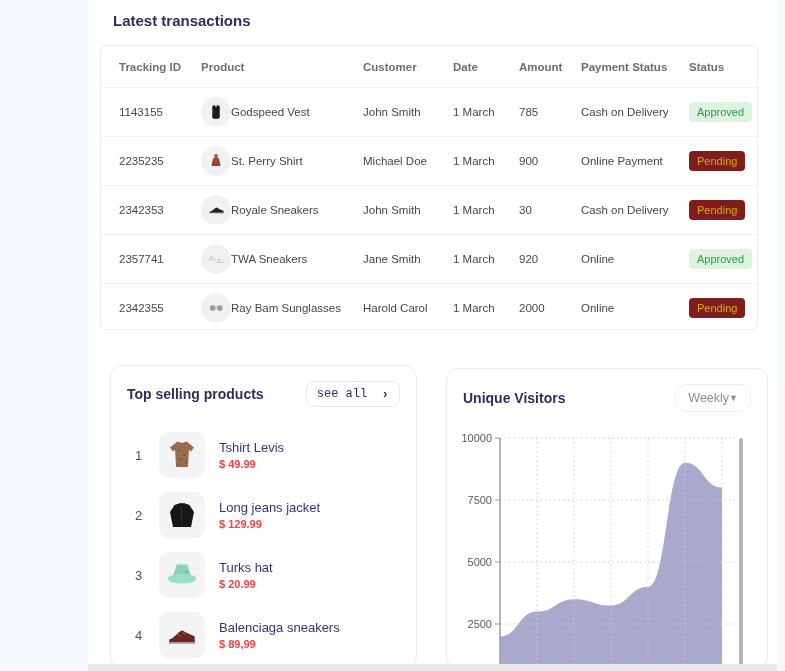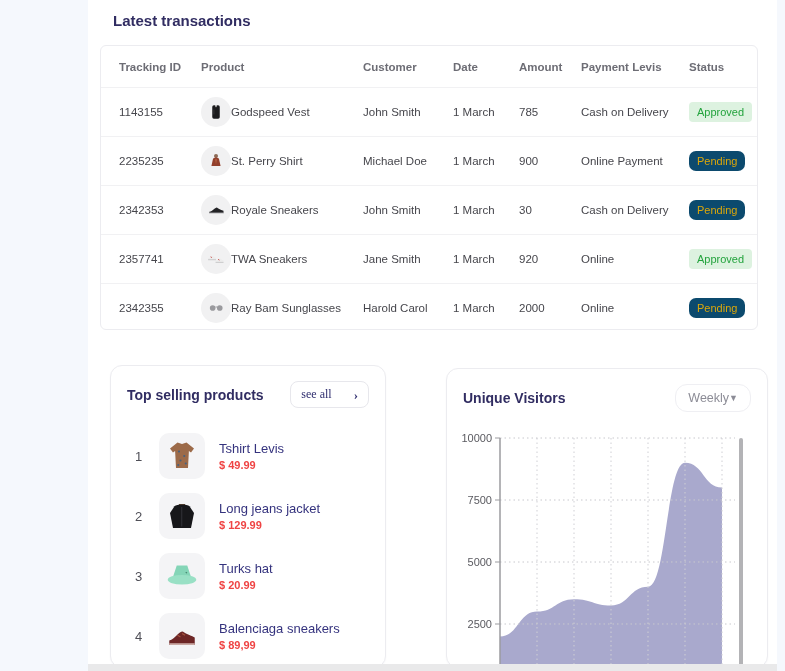--- a/index.html
+++ b/index.html
@@ -19,33 +19,33 @@
     align-items:center; padding-left:18px; height:49px; border-top:1px solid #f1f1f3; }
   .trow.head { height:41px; border-top:none; }
   .trow.head span { font-size:11.5px; color:#6d6d75;font-weight:bold; }
   .cell { font-size:11.5px; color:#46464c; }
   .prod-cell { display:flex; align-items:center; }
   .prod-img { width:30px; height:30px; border-radius:50%; background:#f1f1f2;
     display:flex; align-items:center; justify-content:center; flex:0 0 30px; }
   .prod-img svg { width:20px; height:20px; }
   .status-badge { display:inline-block; font-size:11px; padding:4px 8px; border-radius:4px; }
   .status-badge.approved { background:#ddf2e0; color:#23a33d; }
-  .status-badge.pending  { background:#0c4a6e; color:#dca70a;border-radius:7px; }
+  .status-badge.pending  { background:#7f1d1d; color:#dca70a; }
 
   
   .card { position:absolute; background:#fff; border:1px solid #ececf0;
     border-radius:12px; overflow:hidden; box-shadow:0 1px 2px rgba(40,40,90,.03); }
-  .card.top-selling { left:110px; top:365px; width:276px; height:303px; }
+  .card.top-selling { left:110px; top:365px; width:307px; height:303px; }
   .card.visitors    { left:446px; top:368px; width:322px; height:300px; }
   .card-head { display:flex; align-items:center; justify-content:space-between;
     padding:15px 16px 8px 16px; }
   .card-title { font-size:14px; font-weight:700; color:#312d62; }
-  .see-all-btn { display:flex; align-items:center; gap:22px; background:#fff;
+  .see-all-btn { display:flex; align-items:center; gap:14px; background:#fff;
     border:1px solid #e7e7ec; border-radius:8px; padding:5px 10px;
-    font-family:Liberation Serif, serif; font-size:12px; color:#2e2d6e; cursor:pointer; }
+    font-family:Liberation Mono, monospace; font-size:12px; color:#2e2d6e; cursor:pointer; }
   .see-all-btn .chev { font-size:13px; font-weight:700; line-height:1; }
   .period-btn { display:flex; align-items:center; background:#fff;
     border:1px solid #efeff3; border-radius:12px; padding:6px 12px;
     font-family:inherit; font-size:12.5px; color:#8c8c96; cursor:pointer; }
   .period-btn .caret { font-size:9px; line-height:1; }
 
   .ts-list { margin-top:10px; }
   .ts-item { display:flex; align-items:center; height:60px; padding-left:24px; }
   .ts-rank { width:16px; font-size:13px; color:#4f4f57; }
   .ts-thumb { width:46px; height:46px; border-radius:10px; background:#f4f4f6;
@@ -70,21 +70,21 @@
 
 <h2 class="section-title">Latest transactions</h2>
 
 <div class="table-card">
   <div class="trow head">
     <span>Tracking ID</span>
     <span>Product</span>
     <span>Customer</span>
     <span>Date</span>
     <span>Amount</span>
-    <span>Payment Levis</span>
+    <span>Payment Status</span>
     <span>Status</span>
   </div>
 
   <div class="trow">
     <span class="cell">1143155</span>
     <span class="cell prod-cell">
       <span class="prod-img">
         <svg viewBox="0 0 24 24">
             <rect x="7.5" y="4" width="9" height="16" rx="2" fill="#1a1a1c"></rect>
             <path d="M10.5 4h3l-1.5 2.6z" fill="#f1f1f2"></path>

